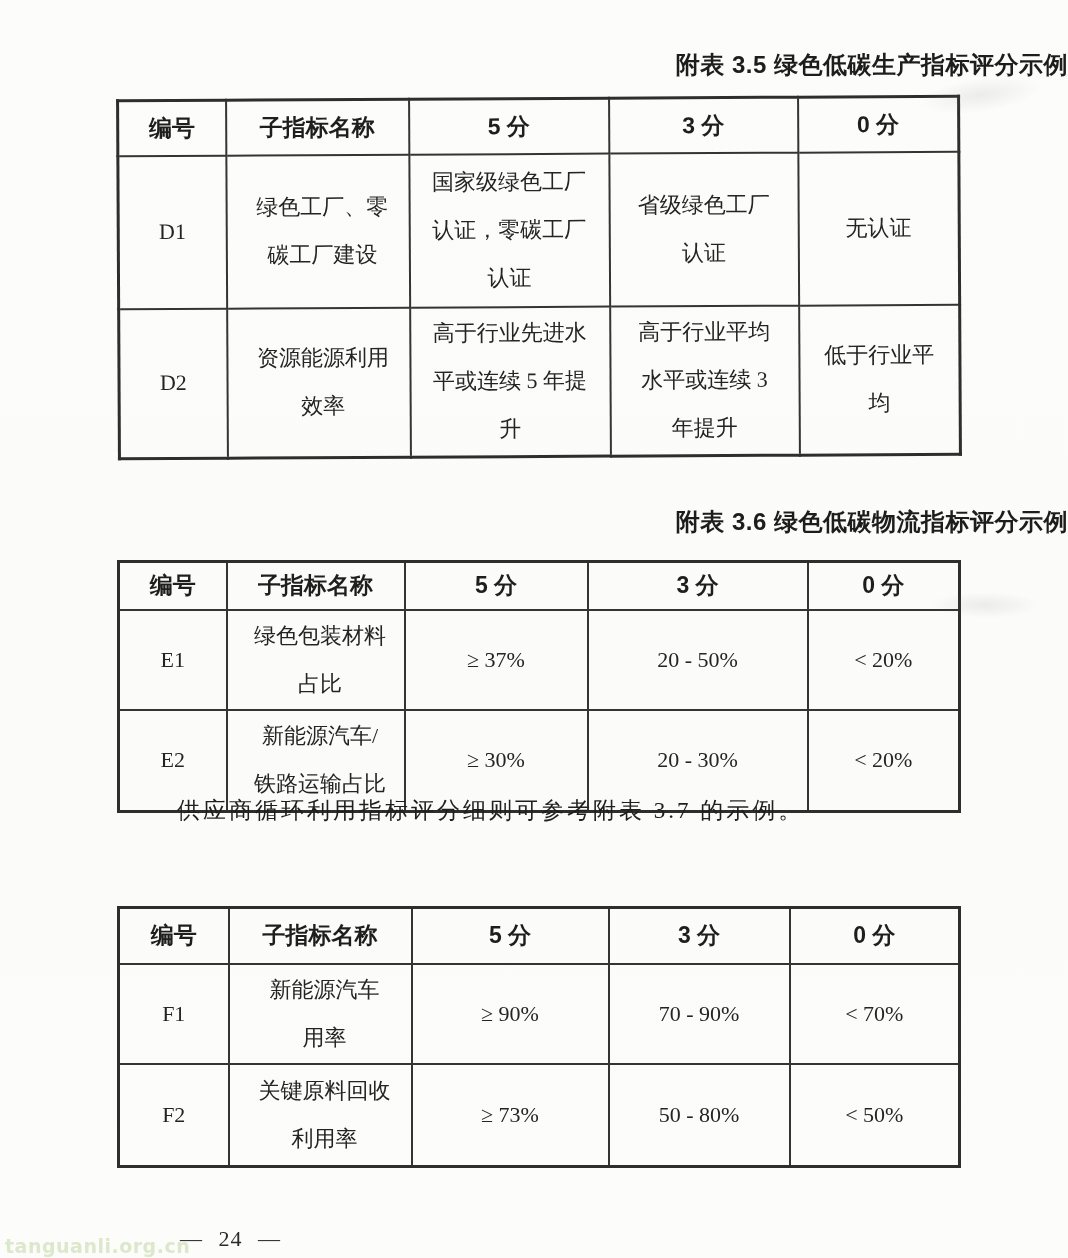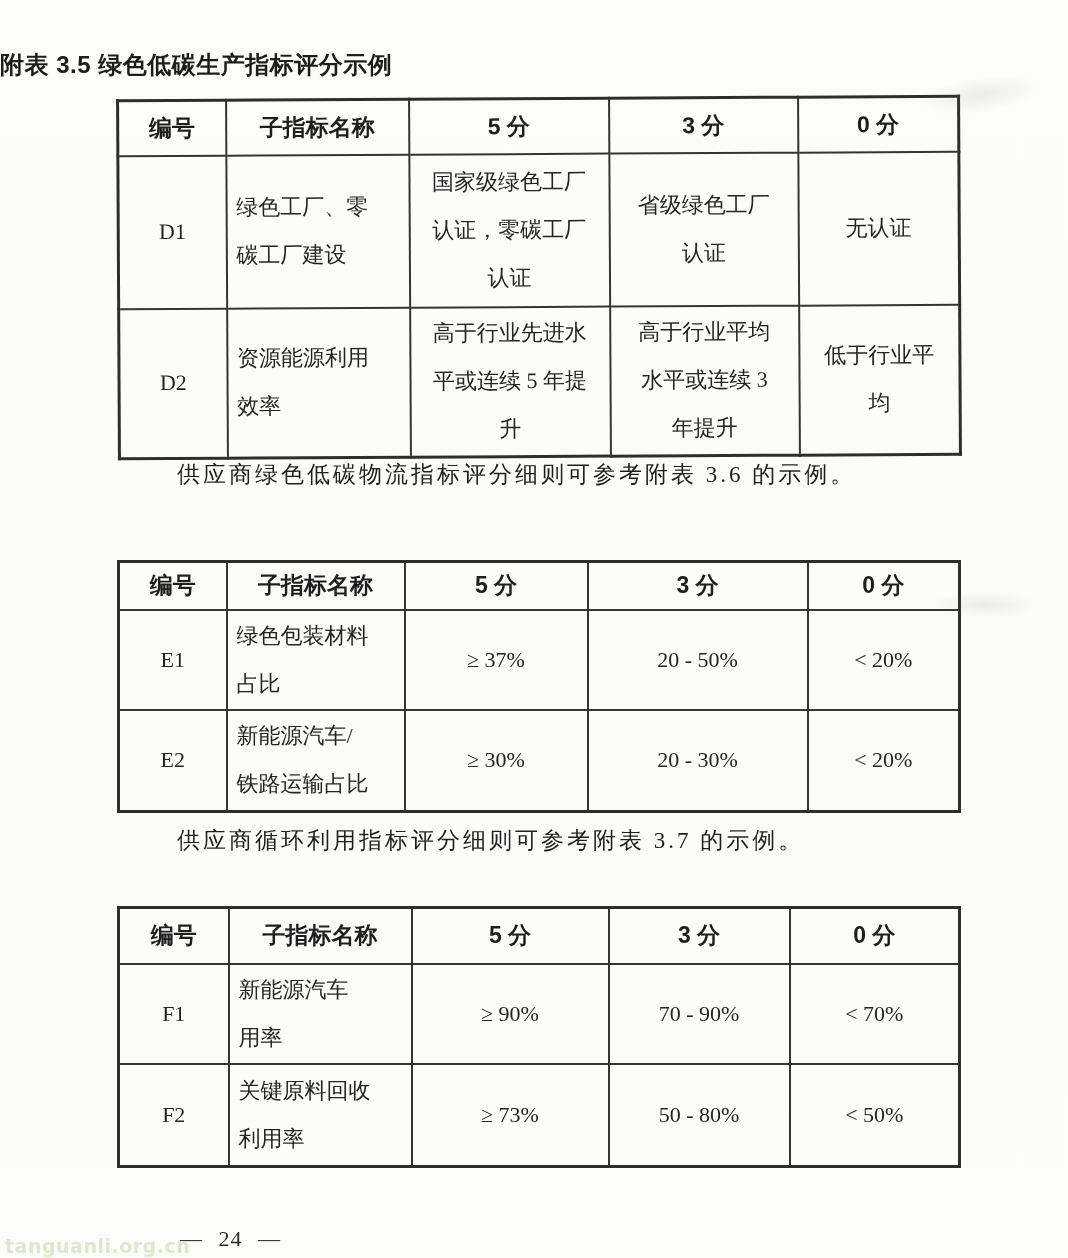--- a/index.html
+++ b/index.html
@@ -7,21 +7,21 @@
   .page{
     position:relative;
     width:1068px;height:1258px;
     background:linear-gradient(180deg,#fcfcfb 0%,#fbfbfa 60%,#fcfcfb 100%);
     overflow:hidden;
     color:#232323;
   }
   
   .caption{
     position:absolute;left:0;width:100%;margin:0;
-    text-align:left;
+    text-align:right;
     font:700 24px/30px "Liberation Sans","DejaVu Sans",sans-serif;
     letter-spacing:0.5px;color:#1d1d1d;
   }
   #cap1{top:50px}
   #cap2{top:507px}
   #cap3{top:864px}
   
   .tbl{
     position:absolute;left:117px;
     border-collapse:collapse;table-layout:fixed;
@@ -36,21 +36,21 @@
     overflow:hidden;
   }
   .tbl th{
     font:700 23px "Liberation Sans","DejaVu Sans",sans-serif;
     color:#1e1e1e;text-align:center;
   }
   .tbl td{
     font:22px/48px "Liberation Serif","DejaVu Serif",serif;
     color:#242424;text-align:center;white-space:pre-line;
   }
-  .tbl td.name{text-align:left;padding-left:9px;margin-left:24px;}
+  .tbl td.name{text-align:center;padding-left:9px;margin-left:24px;}
   
   #tbl1 col:nth-child(1){width:108px}#tbl1 col:nth-child(2){width:183px}
   #tbl1 col:nth-child(3){width:200px}#tbl1 col:nth-child(4){width:189px}
   #tbl1 col:nth-child(5){width:161px}
   #tbl2 col:nth-child(1){width:108px}#tbl2 col:nth-child(2){width:178px}
   #tbl2 col:nth-child(3){width:183px}#tbl2 col:nth-child(4){width:220px}
   #tbl2 col:nth-child(5){width:152px}
   #tbl3 col:nth-child(1){width:110px}#tbl3 col:nth-child(2){width:183px}
   #tbl3 col:nth-child(3){width:197px}#tbl3 col:nth-child(4){width:181px}
   #tbl3 col:nth-child(5){width:170px}
@@ -65,21 +65,21 @@
   #tbl3 tbody tr:nth-child(1){height:100px}
   #tbl3 tbody tr:nth-child(2){height:103px}
   
   .note{
     position:absolute;left:117px;width:841px;margin:0;
     padding-left:60px;box-sizing:border-box;
     font:23px/30px "Liberation Serif","DejaVu Serif",serif;
     letter-spacing:3px;color:#1f1f1f;
   }
   #note1{top:460px}
-  #note2{top:826px}
+  #note2{top:796px}
   #note3{top:1178px}
   
   .pagenum{
     position:absolute;left:180px;top:1226px;
     font:22px "Liberation Serif","DejaVu Serif",serif;
     word-spacing:9px;letter-spacing:1px;color:#2a2a2a;
   }
   .watermark{
     position:absolute;left:5px;top:1235px;
     font:700 19px "DejaVu Sans","Liberation Sans",sans-serif;
@@ -133,22 +133,22 @@
 平或连续 5 年提
 升</td>
         <td>高于行业平均
 水平或连续 3
 年提升</td>
         <td>低于行业平
 均</td>
       </tr>
     </tbody>
   </table>
-  <p class="note" id="note1">供应商绿色低碳物流指标评分细则可参考附表 3.6 的示例。</p>
-
+
+  <h2 class="caption" id="cap2">附表 3.6 绿色低碳物流指标评分示例</h2>
   <table class="tbl" id="tbl2">
     <colgroup>
         <col>
         <col>
         <col>
         <col>
         <col>
       </colgroup>
     <thead>
       <tr>

